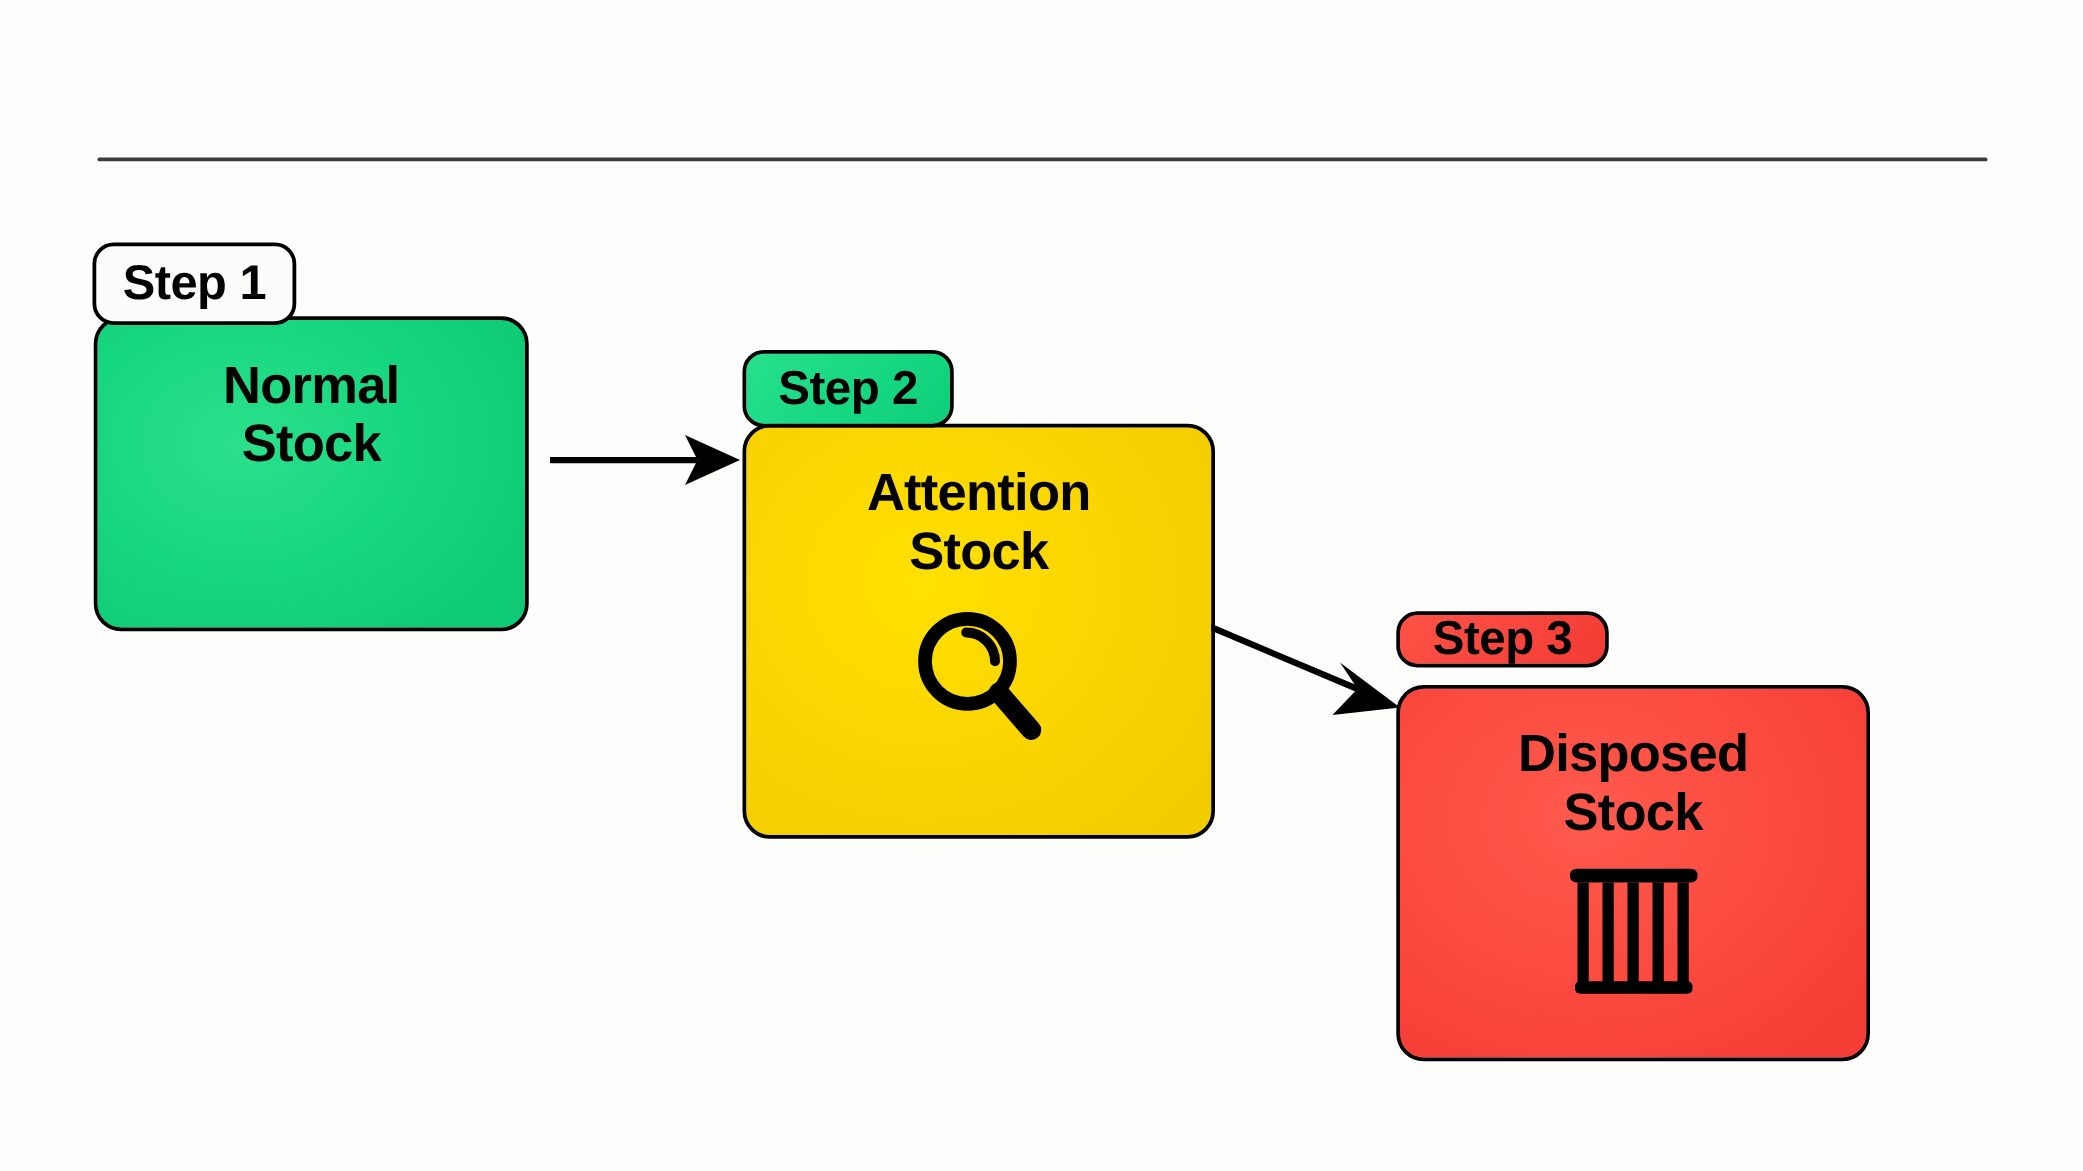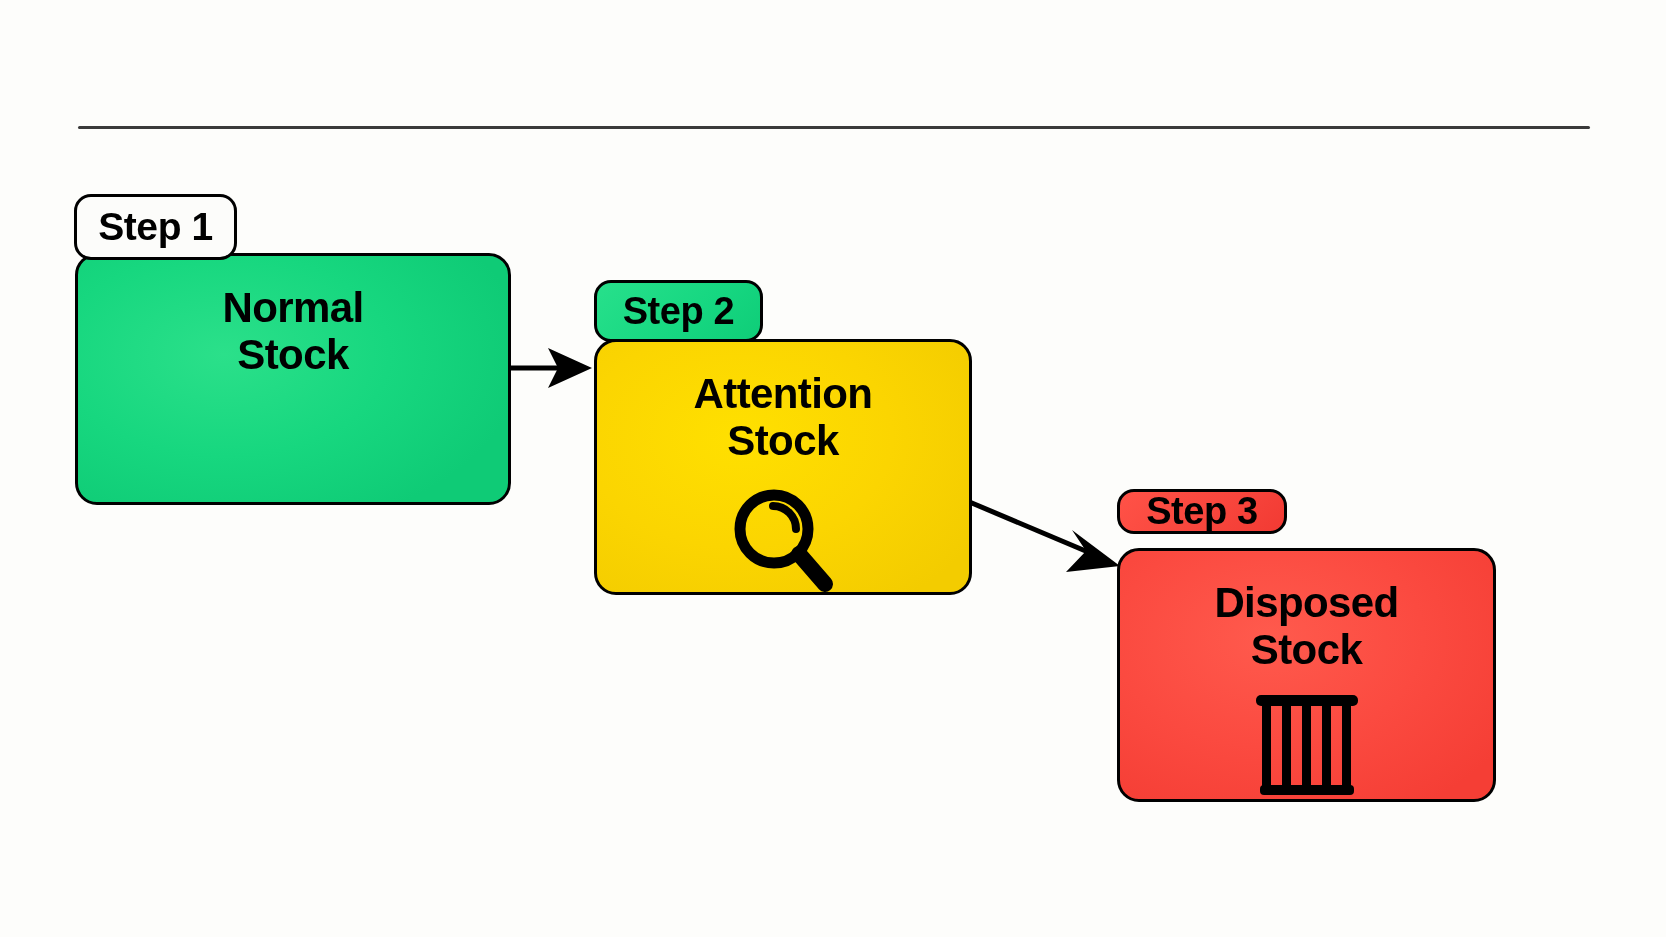--- a/index.html
+++ b/index.html
@@ -86,61 +86,61 @@
     left: 74px;
     top: 194px;
     width: 163px;
     height: 66px;
     background: #FCFCFA;
     font-size: 39px;
   }
   #card-1 {
     left: 75px;
     top: 253px;
-    width: 436px;
+    width: 348px;
     height: 252px;
     background:
       radial-gradient(ellipse 70% 75% at 34% 40%, #2BE08A 0%, #17D77F 55%, #0FCB76 100%);
   }
   #card-1 .card-title { top: 28px; font-size: 42px; }
 
   
   #badge-2 {
     left: 594px;
     top: 280px;
     width: 169px;
     height: 62px;
     background: linear-gradient(135deg, #27E08B 0%, #16D781 60%, #0FCD78 100%);
     font-size: 38px;
   }
   #card-2 {
     left: 594px;
     top: 339px;
     width: 378px;
-    height: 256px;
+    height: 332px;
     background:
       radial-gradient(ellipse 75% 80% at 38% 38%, #FFE000 0%, #FBD501 55%, #F3CC00 100%);
   }
   #card-2 .card-title { top: 28px; font-size: 42px; }
   #card-2 .card-icon  { top: 142px; }
 
   
   #badge-3 {
     left: 1117px;
     top: 489px;
     width: 170px;
     height: 45px;
     background: linear-gradient(135deg, #FF5247 0%, #F7453C 60%, #F23A33 100%);
     font-size: 38px;
   }
   #card-3 {
     left: 1117px;
     top: 548px;
     width: 379px;
-    height: 254px;
+    height: 301px;
     background:
       radial-gradient(ellipse 75% 80% at 40% 35%, #FF5A4D 0%, #FB4A40 55%, #F53E35 100%);
   }
   #card-3 .card-title { top: 28px; font-size: 42px; }
   #card-3 .card-icon  { top: 142px; }
 
   
   .arrow-svg {
     position: absolute;
     z-index: 1;

